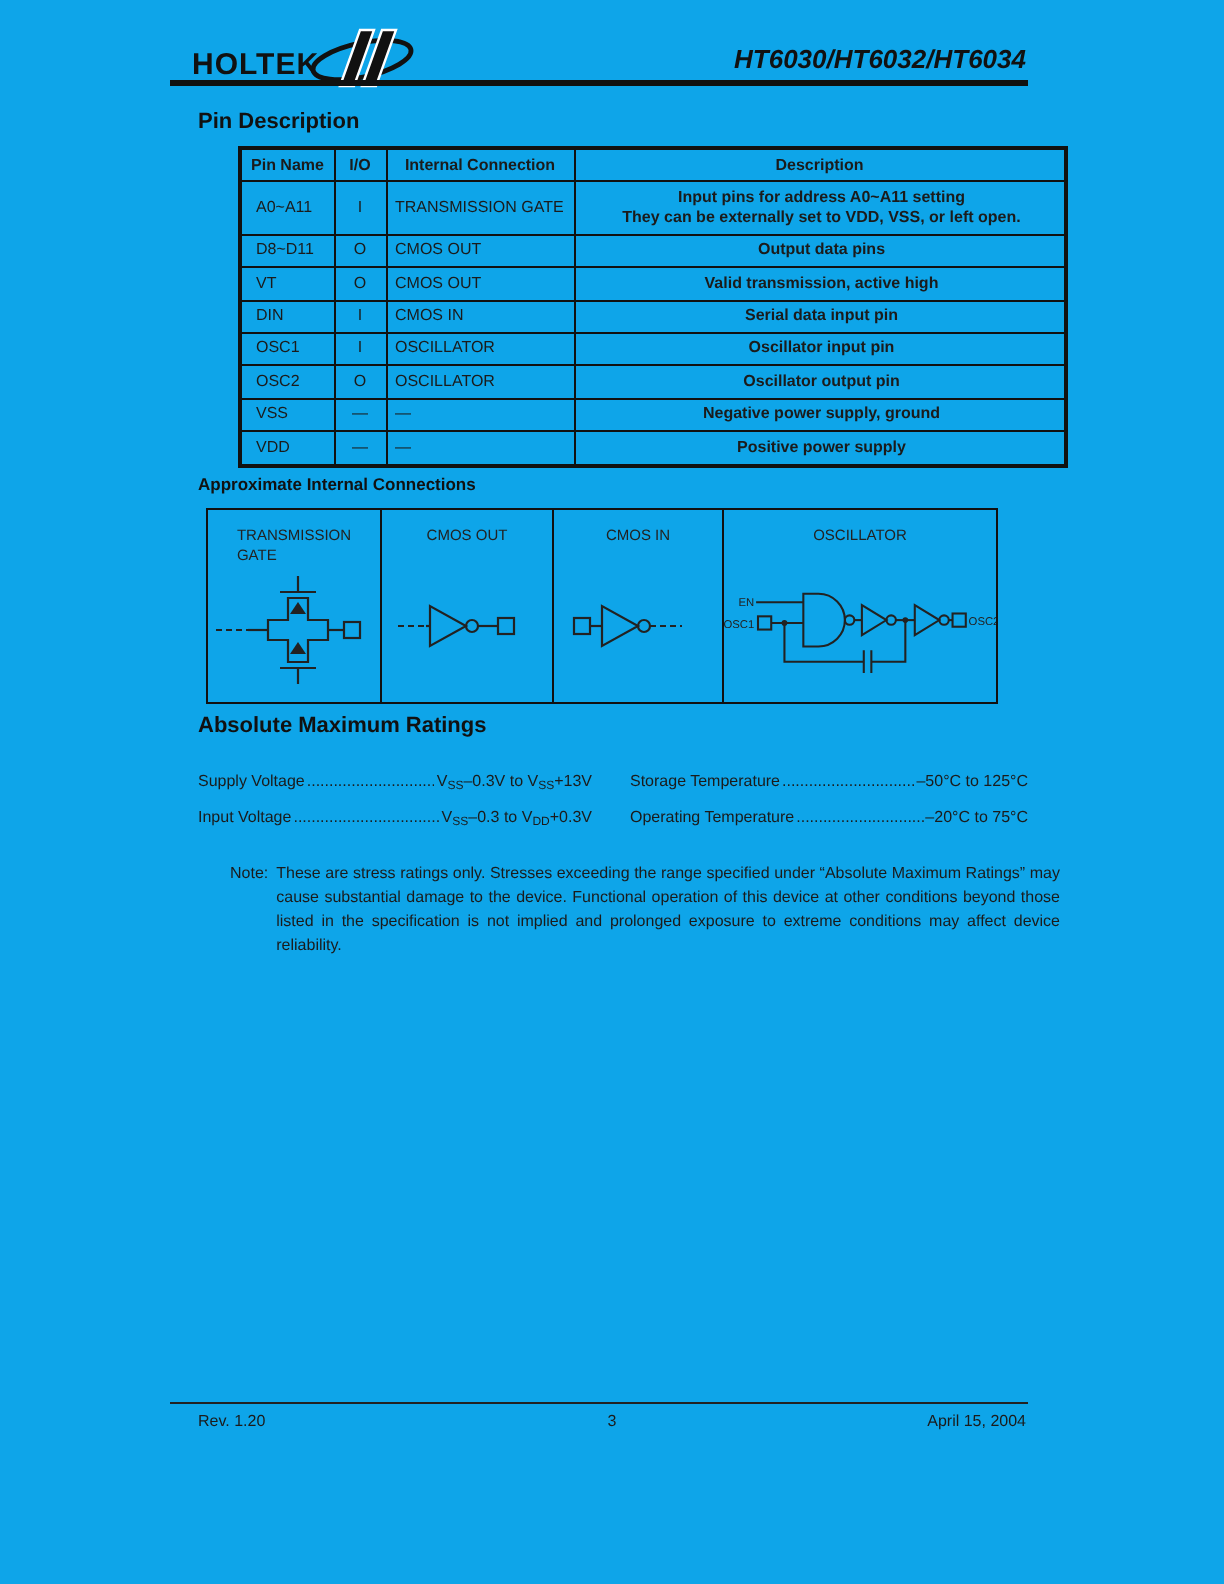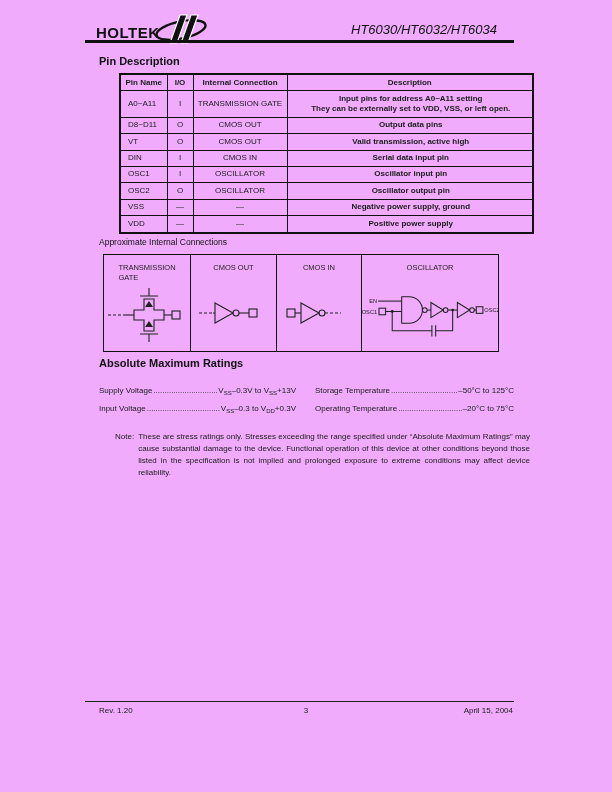--- a/index.html
+++ b/index.html
@@ -1,37 +1,37 @@
 <!DOCTYPE html>
 <html><head>
 <meta charset="utf-8">
 <style>
   html,body{margin:0;padding:0;background:#fff;}
   .page{
-    position:relative;width:612px;height:792px;background:#f0abfc;overflow:hidden;
+    position:relative;width:612px;height:792px;background:#0ea5e9;overflow:hidden;
     font-family:"Liberation Sans", sans-serif;color:#1b1b1b;
   }
   
   .logo{position:absolute;left:96px;top:15px;display:flex;align-items:center;height:28px;}
   .logo-text{font-size:15px;font-weight:bold;letter-spacing:0.5px;color:#111;margin-top:6px;}
   .logo-mark{margin-left:-6px;display:block;}
-  .doc-title{position:absolute;right:115px;top:22px;font-size:13px;font-weight:normal;font-style:italic;color:#111;}
+  .doc-title{position:absolute;right:99px;top:22px;font-size:13px;font-weight:bold;font-style:italic;color:#111;}
   .header-rule{position:absolute;left:85px;top:40px;width:429px;height:2.5px;background:#111;}
   
   .h-section{position:absolute;left:99px;font-size:11px;font-weight:bold;color:#111;}
-  .h-sub{position:absolute;left:99px;font-size:8.5px;font-weight:normal;color:#111;}
+  .h-sub{position:absolute;left:99px;font-size:8.5px;font-weight:bold;color:#111;}
   
   .pin-table{position:absolute;left:99px;top:73px;width:415px;border-collapse:collapse;table-layout:fixed;}
   .pin-table, .pin-table th, .pin-table td{border:1px solid #111;margin-left:20px;}
   .pin-table{border:2px solid #111;}
   .pin-table th{font-size:8px;font-weight:bold;padding:3px 2px;text-align:center;}
   .pin-table td{font-size:8px;padding:2.5px 4px;line-height:1.3;vertical-align:middle;}
   .pin-table td.c-pin{text-align:left;padding-left:7px;}
   .pin-table td.c-io{text-align:center;}
-  .pin-table td.c-conn{text-align:center;}
+  .pin-table td.c-conn{}
   .pin-table td.c-desc{text-align:center;padding-left:6px;font-weight:bold;}
   
   .diagram-box{position:absolute;left:103px;top:254px;width:394px;height:96px;border:1.2px solid #111;display:flex;}
   .diag-cell{position:relative;height:100%;box-sizing:border-box;display:flex;flex-direction:column;align-items:center;}
   .diag-cell.sep{border-right:1px solid #111;}
   .diag-head{font-size:7.5px;color:#222;text-align:left;line-height:1.3;margin-top:8px;}
   .diag-cell svg{display:block;}
   .sch{stroke:#222;stroke-width:1.1;fill:none;}
   .sch-fill{fill:#222;stroke:none;}
   .sch-txt{font-size:6px;fill:#222;font-family:"Liberation Sans",sans-serif;}

